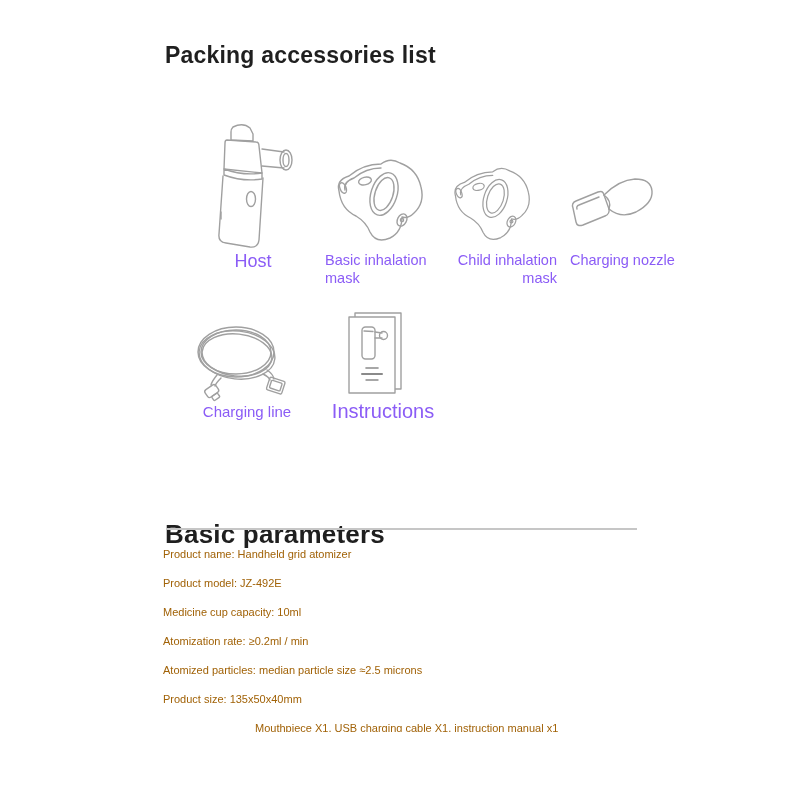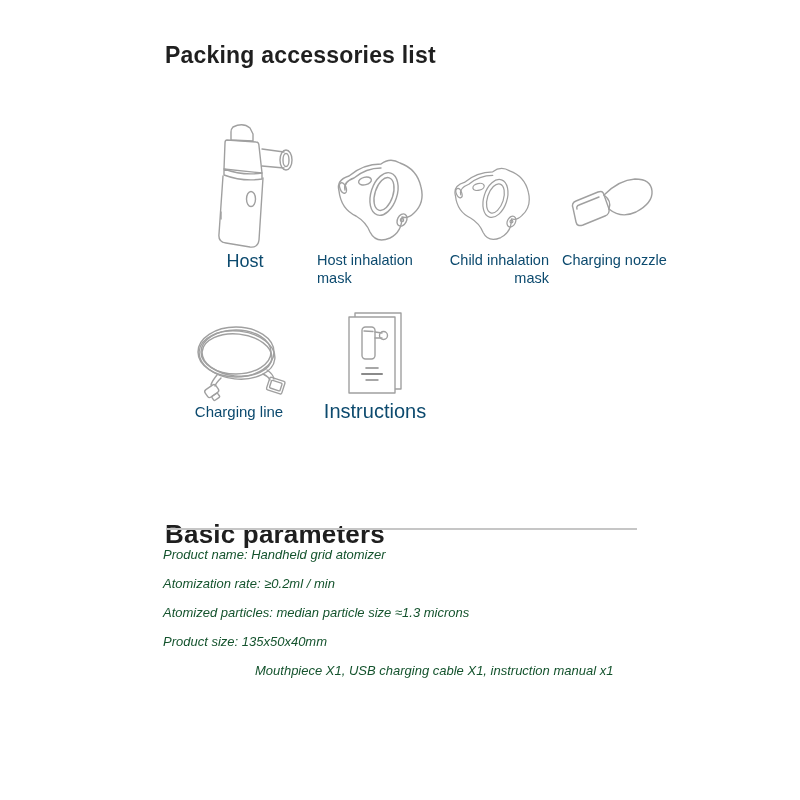--- a/index.html
+++ b/index.html
@@ -28,40 +28,40 @@
     width: 470px;
     height: 2px;
     background: #c6c6c6;
   }
   .figure { position: absolute; }
   .figure svg { display: block; }
   .fig-label {
     position: absolute;
     font-size: 14.5px;
     line-height: 17.5px;
-    color: #0c4a6e;
+    color: #8b5cf6;
+    margin-left: 8px;
   }
   #host-label   { left: 190px; top: 250px; width: 110px; text-align: center; font-size: 18px; line-height: 22px; }
   #adult-label  { left: 317px; top: 252px; width: 112px; }
   #child-label  { left: 437px; top: 252px; width: 112px; text-align: right; }
   #nozzle-label { left: 562px; top: 252px; width: 140px; }
   #cable-label  { left: 183px; top: 403px; width: 112px; text-align: center; font-size: 15px; }
   #manual-label { left: 318px; top: 403px; width: 114px; text-align: center; font-size: 20px; }
   .param-rows {
     position: absolute;
     left: 163px;
     top: 540px;
     width: 560px;
   }
   .param-row {
-    font-size: 13px;
+    font-size: 11px;
     line-height: 29px;
     white-space: nowrap;
-    color: #14532d;
-    font-style: italic;
+    color: #a16207;
   }
   .param-row.continuation { padding-left: 92px; }
   .lineart { stroke: #a0a0a0; fill: none; stroke-width: 1.4; stroke-linecap: round; stroke-linejoin: round; }
 </style>
 </head>
 <body>
 
 <div class="canvas">
 
   <h1 class="section-title" id="packing-title">Packing accessories list</h1>
@@ -91,21 +91,21 @@
         <path d="M20,35 Q18,27 29,23 Q41,13 56,13"></path>
         <ellipse cx="59" cy="39" rx="13" ry="22" transform="rotate(18 59 39)"></ellipse>
         <ellipse cx="59" cy="39" rx="9" ry="17" transform="rotate(18 59 39)"></ellipse>
         <ellipse cx="40" cy="26" rx="6.5" ry="3.8" transform="rotate(-14 40 26)"></ellipse>
         <ellipse cx="18" cy="33" rx="3" ry="5.5" transform="rotate(-22 18 33)"></ellipse>
         <ellipse cx="77" cy="65" rx="4.5" ry="6.5" transform="rotate(28 77 65)"></ellipse>
         <circle cx="77" cy="65" r="1.6"></circle>
       </g>
     </svg>
   </div>
-  <div class="fig-label" id="adult-label">Host inhalation mask</div>
+  <div class="fig-label" id="adult-label">Basic inhalation mask</div>
 
   <div class="figure" style="left:443px; top:162px;">
     <svg width="96" height="88" viewBox="0 0 108 95">
       <g class="lineart" stroke-width="1.55">
         <path d="M14,36 Q11,25 24,21 Q38,9 56,9 Q65,2 75,8 Q92,14 96,32 Q100,48 89,58 Q83,64 77,62 Q77,77 65,83 Q51,89 45,77 Q41,67 31,61 Q16,54 14,36 Z"></path>
         <path d="M20,35 Q18,27 29,23 Q41,13 56,13"></path>
         <ellipse cx="59" cy="39" rx="13" ry="22" transform="rotate(18 59 39)"></ellipse>
         <ellipse cx="59" cy="39" rx="9" ry="17" transform="rotate(18 59 39)"></ellipse>
         <ellipse cx="40" cy="26" rx="6.5" ry="3.8" transform="rotate(-14 40 26)"></ellipse>
         <ellipse cx="18" cy="33" rx="3" ry="5.5" transform="rotate(-22 18 33)"></ellipse>
@@ -168,19 +168,21 @@
       </g>
     </svg>
   </div>
   <div class="fig-label" id="manual-label">Instructions</div>
 
   <h2 class="section-title" id="params-title">Basic parameters</h2>
   <div class="divider"></div>
 
   <div class="param-rows">
     <div class="param-row">Product name: Handheld grid atomizer</div>
+    <div class="param-row">Product model: JZ-492E</div>
+    <div class="param-row">Medicine cup capacity: 10ml</div>
     <div class="param-row">Atomization rate: ≥0.2ml / min</div>
-    <div class="param-row">Atomized particles: median particle size ≈1.3 microns</div>
+    <div class="param-row">Atomized particles: median particle size ≈2.5 microns</div>
     <div class="param-row">Product size: 135x50x40mm</div>
     <div class="param-row continuation">Mouthpiece X1, USB charging cable X1, instruction manual x1</div>
   </div>
 
 </div>
 
 </body></html>

